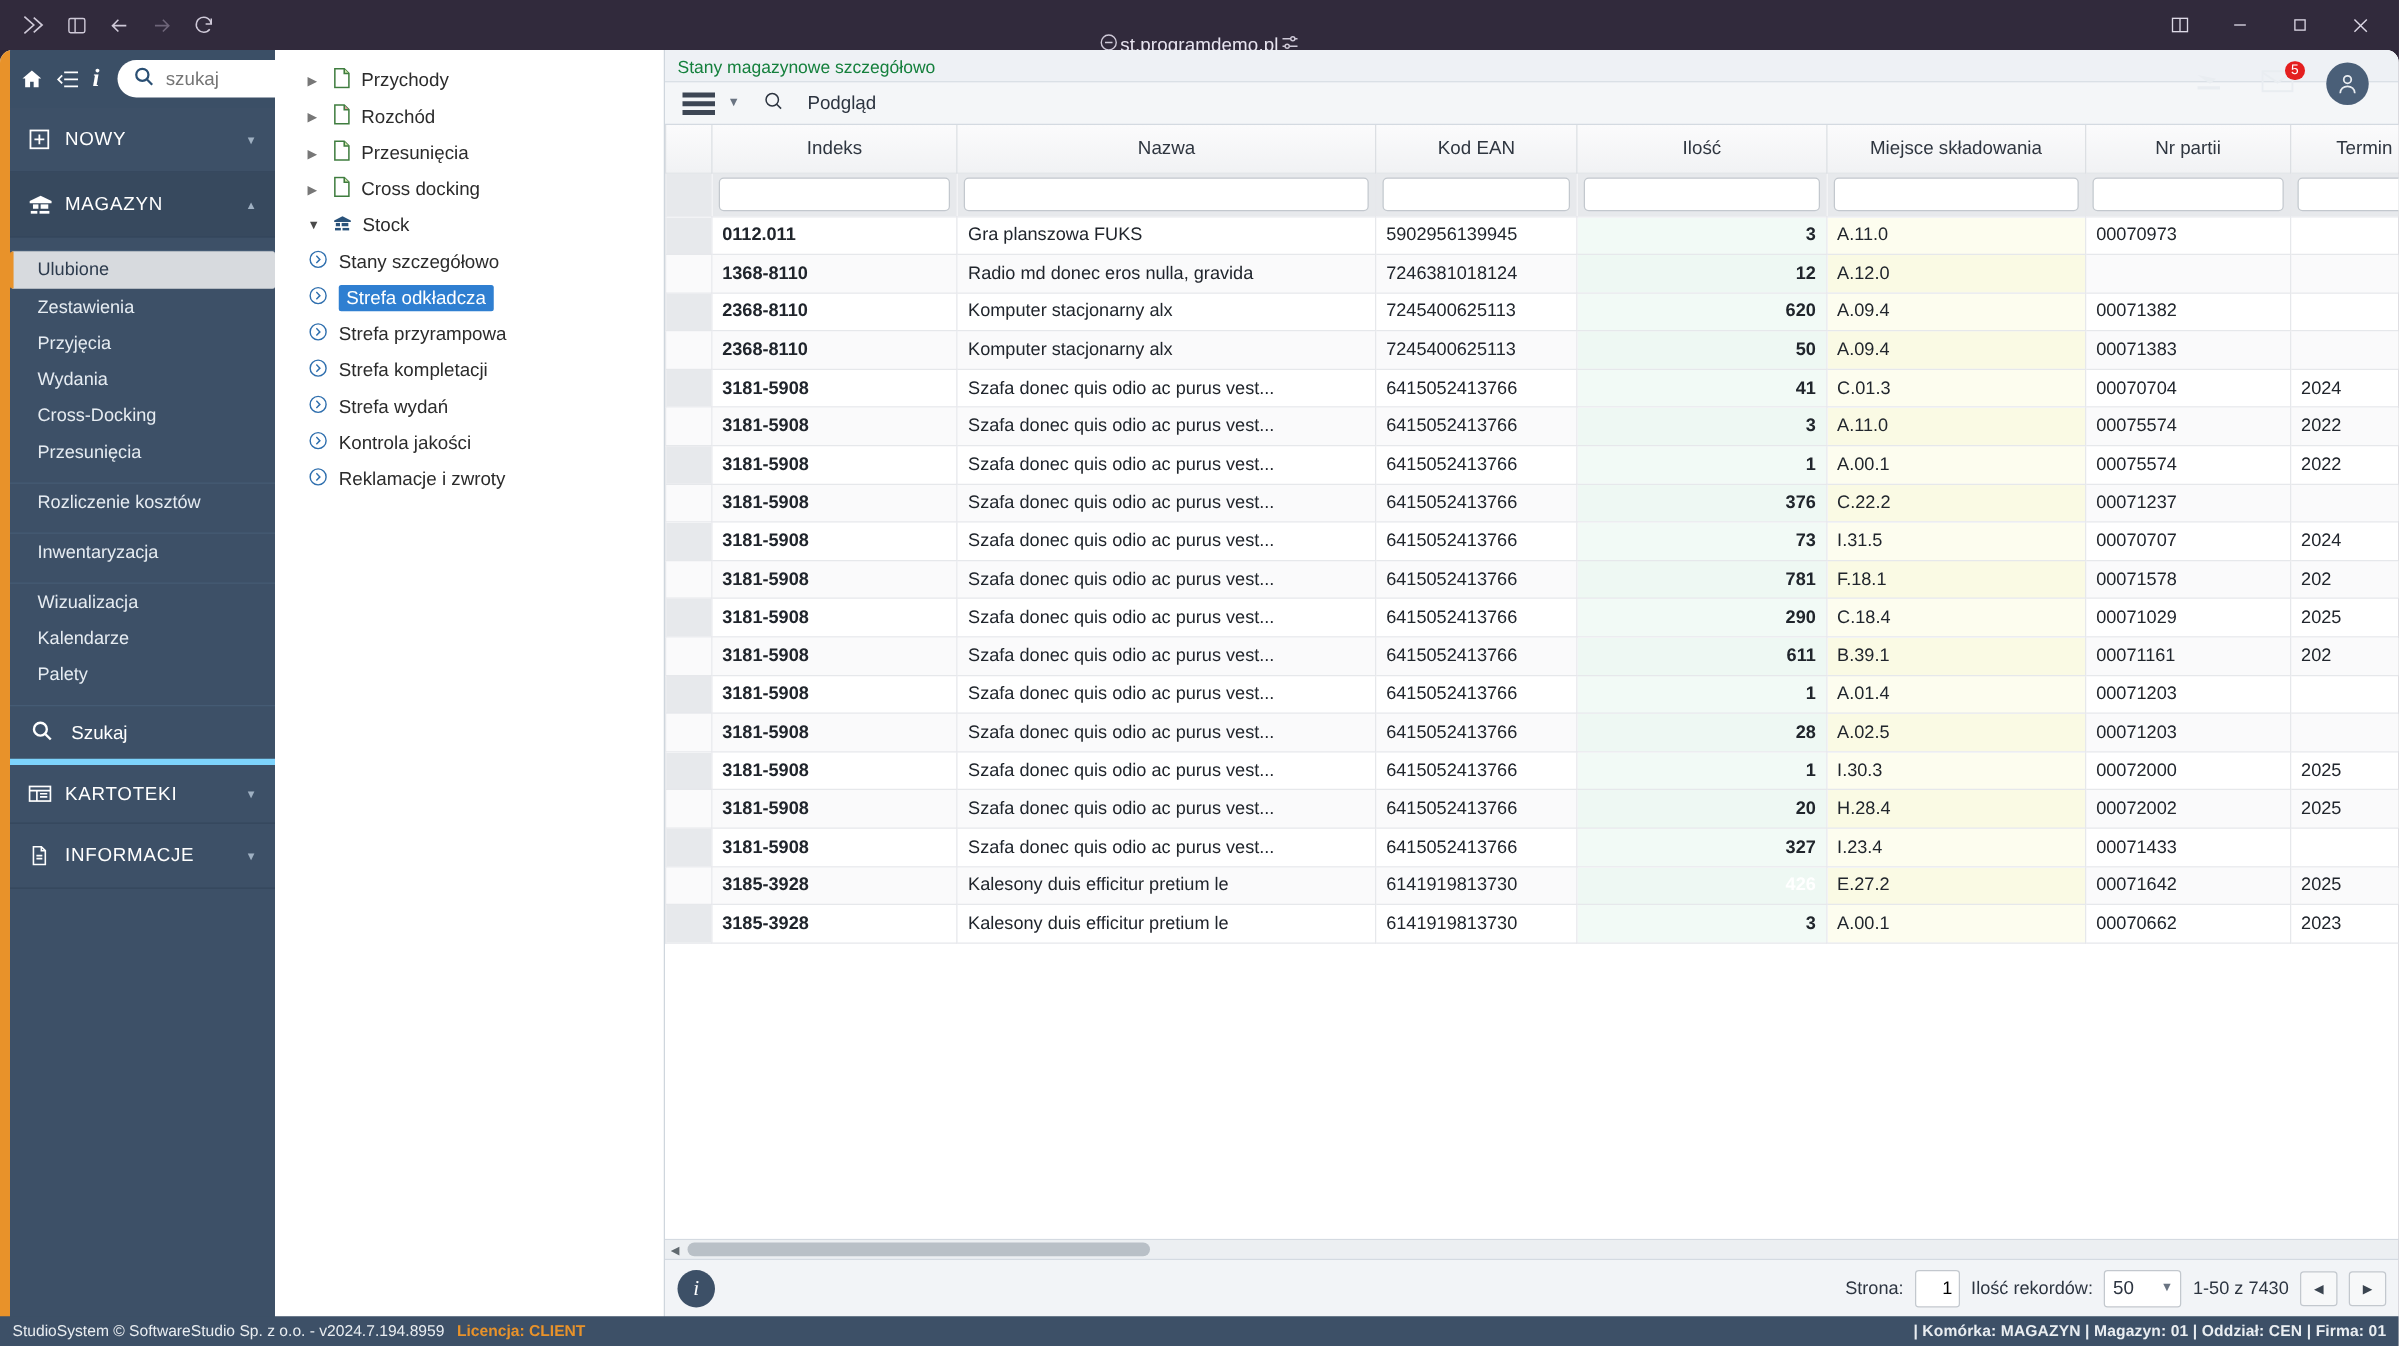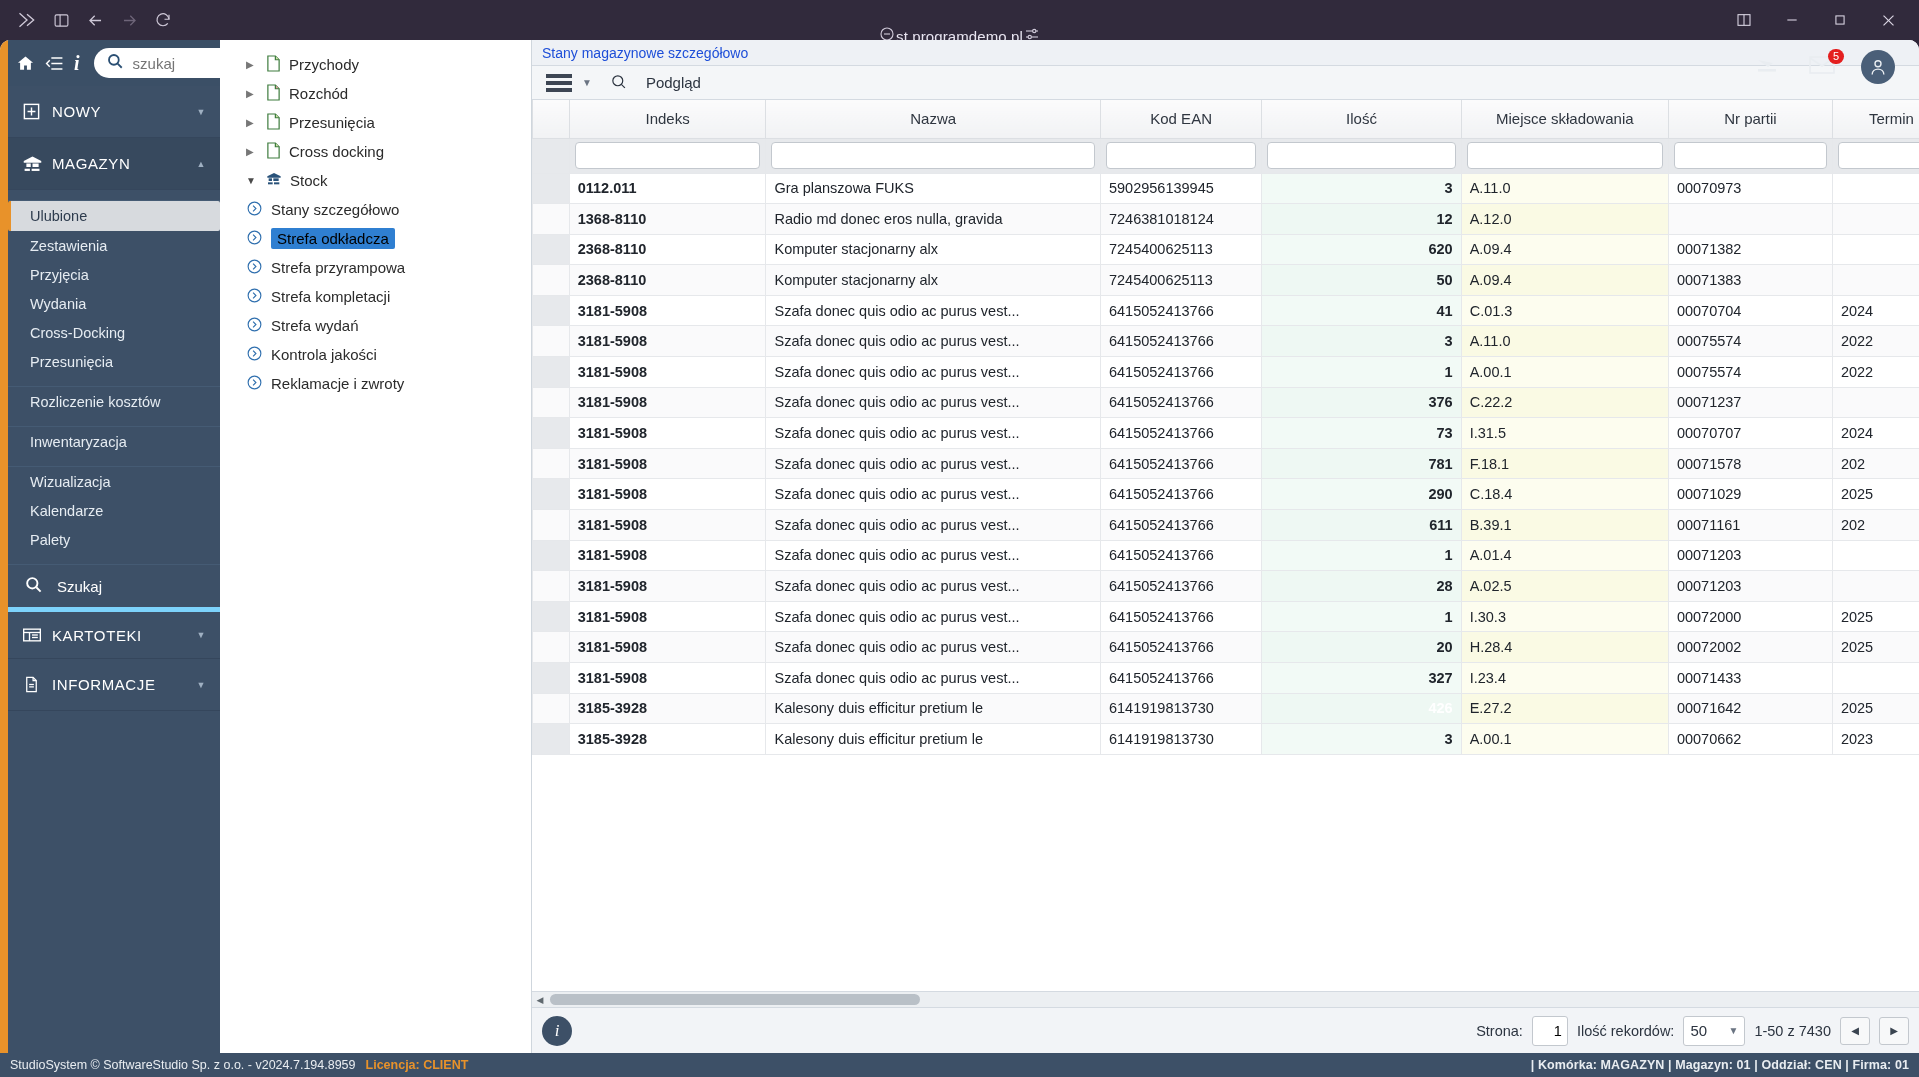--- a/index.html
+++ b/index.html
@@ -52,31 +52,31 @@
   .sb-gap { height:11px; border-bottom:1px solid #455b74; }
   .sb-row-icon { height:42px; display:flex; align-items:center; padding:0 16px;
     color:#fff; font-size:15px; gap:14px; cursor:pointer; }
 
   
   #tree { width:312px; flex:0 0 312px; background:#fff; padding-top:10px;
     border-right:1px solid #cfd6dd; }
   .tnode { height:29px; display:flex; align-items:center; font-size:15px;
     color:#2b2b2b; cursor:pointer; padding-left:26px; gap:8px; }
   .tnode.child { padding-left:26px; }
-  .tnode.selected > .tlabel { background:#2f7fd1; color:#000000;
+  .tnode.selected > .tlabel { background:#2f7fd1; color:#ffffff;
     padding:2px 6px; border-radius:2px; margin:-2px 0; }
   .tri { width:12px; color:#777; font-size:10px; }
   .tri.down { color:#4a4a4a; }
 
   
   #content { flex:1; display:flex; flex-direction:column;
     background:#f2f4f7; min-width:0; }
   #tab-strip { height:26px; background:#eef1f5; border-bottom:1px solid #d4dae1;
     display:flex; align-items:center; padding-left:10px;
-    font-size:14px; color:#1d4ed8; }
+    font-size:14px; color:#15803d; }
   #toolbar { height:34px; background:#f4f6f8; border-bottom:1px solid #d4dae1;
     display:flex; align-items:center; padding-left:14px; gap:10px; }
   #hamburger { display:flex; flex-direction:column; gap:3px; cursor:pointer; }
   #hamburger i { display:block; width:26px; height:4px; background:#3d4654; }
   .tb-caret { color:#6a7482; font-size:10px; cursor:pointer; }
   #podglad { display:flex; align-items:center; gap:19px; font-size:15px;
     color:#2c3440; cursor:pointer; margin-left:8px; }
 
   
   #grid-wrap { flex:1; overflow:hidden; background:#fff; position:relative; }

